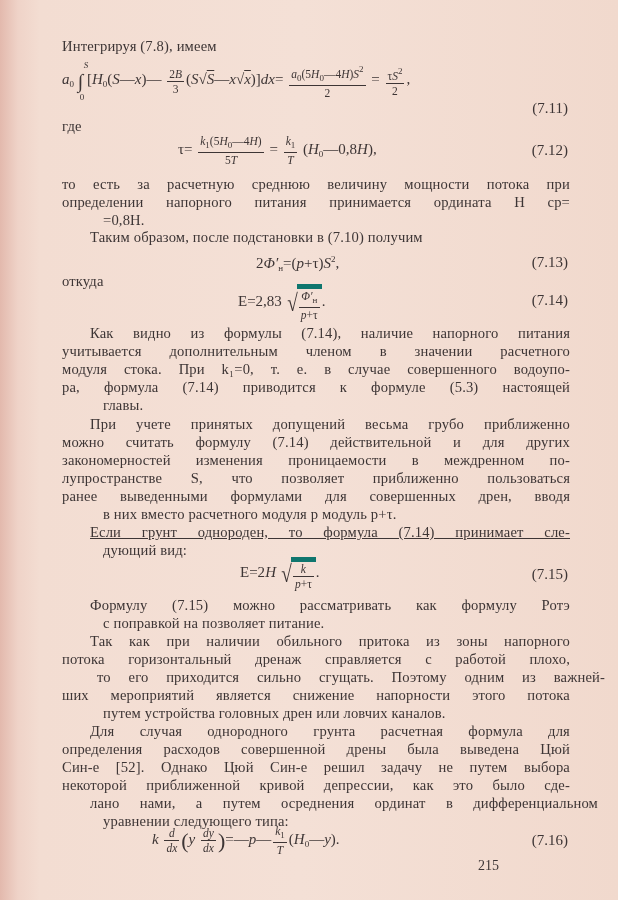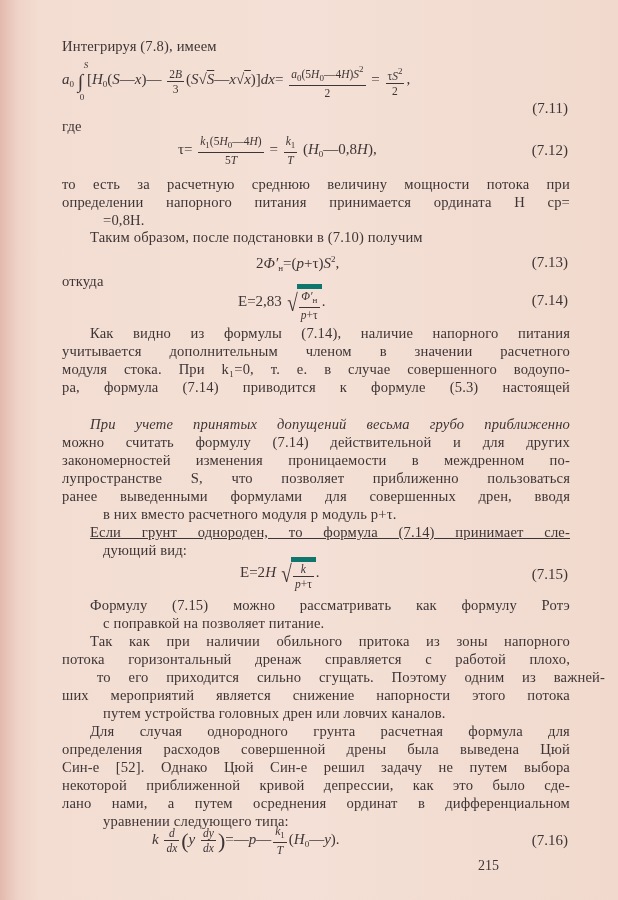--- a/index.html
+++ b/index.html
@@ -73,22 +73,23 @@
 
   <div class="eq" style="left:238px; top:284px;">
     E=2,83 <span class="rad">√</span><span class="radbar"><span class="frac"><span class="num"><i>Φ′</i><span class="sub">н</span></span><span><i>p</i>+τ</span></span></span>.
   </div>
   <div class="eqnum" style="top:292px;">(7.14)</div>
 
   <div class="line indent" style="top:324px;">Как видно из формулы (7.14), наличие напорного питания</div>
   <div class="line" style="top:342px;">учитывается дополнительным членом в значении расчетного</div>
   <div class="line" style="top:360px;">модуля стока. При k₁=0, т. е. в случае совершенного водоупо-</div>
   <div class="line" style="top:378px;">ра, формула (7.14) приводится к формуле (5.3) настоящей</div>
+  <div class="line last" style="top:396px;">главы.</div>
 
-  <div class="line indent" style="top:415px;font-style:italic;">При учете принятых допущений весьма грубо приближенно</div>
+  <div class="line indent" style="top:415px;">При учете принятых допущений весьма грубо приближенно</div>
   <div class="line" style="top:433px;">можно считать формулу (7.14) действительной и для других</div>
   <div class="line" style="top:451px;">закономерностей изменения проницаемости в междренном по-</div>
   <div class="line" style="top:469px;">лупространстве S, что позволяет приближенно пользоваться</div>
   <div class="line" style="top:487px;">ранее выведенными формулами для совершенных дрен, вводя</div>
   <div class="line last" style="top:505px;">в них вместо расчетного модуля p модуль p+τ.</div>
 
   <div class="line indent" style="top:523px;text-decoration:underline;">Если грунт однороден, то формула (7.14) принимает сле-</div>
   <div class="line last" style="top:541px;">дующий вид:</div>
 
   <div class="eq" style="left:240px; top:557px;">
@@ -102,21 +103,21 @@
   <div class="line indent" style="top:632px;">Так как при наличии обильного притока из зоны напорного</div>
   <div class="line" style="top:650px;">потока горизонтальный дренаж справляется с работой плохо,</div>
   <div class="line" style="top:668px;margin-left:35px;">то его приходится сильно сгущать. Поэтому одним из важней-</div>
   <div class="line" style="top:686px;">ших мероприятий является снижение напорности этого потока</div>
   <div class="line last" style="top:704px;">путем устройства головных дрен или ловчих каналов.</div>
 
   <div class="line indent" style="top:722px;">Для случая однородного грунта расчетная формула для</div>
   <div class="line" style="top:740px;">определения расходов совершенной дрены была выведена Цюй</div>
   <div class="line" style="top:758px;">Син-е [52]. Однако Цюй Син-е решил задачу не путем выбора</div>
   <div class="line" style="top:776px;">некоторой приближенной кривой депрессии, как это было сде-</div>
-  <div class="line" style="top:794px;">лано нами, а путем осреднения ординат в дифференциальном</div>
+  <div class="line" style="top:794px;margin-left:28px;">лано нами, а путем осреднения ординат в дифференциальном</div>
   <div class="line last" style="top:812px;">уравнении следующего типа:</div>
 
   <div class="eq" style="left:152px; top:824px;">
     <i>k</i> <span class="frac"><span class="num"><i>d</i></span><span><i>dx</i></span></span><span style="font-size:22px; vertical-align:middle;">(</span><i>y</i> <span class="frac"><span class="num"><i>dy</i></span><span><i>dx</i></span></span><span style="font-size:22px; vertical-align:middle;">)</span>=—<i>p</i>—<span class="frac"><span class="num"><i>k</i><span class="sub">1</span></span><span><i>T</i></span></span>(<i>H</i><span class="sub">0</span>—<i>y</i>).
   </div>
   <div class="eqnum" style="top:832px;">(7.16)</div>
 
   <div class="pagenum" style="top:858px;">215</div>
 </div>
 

